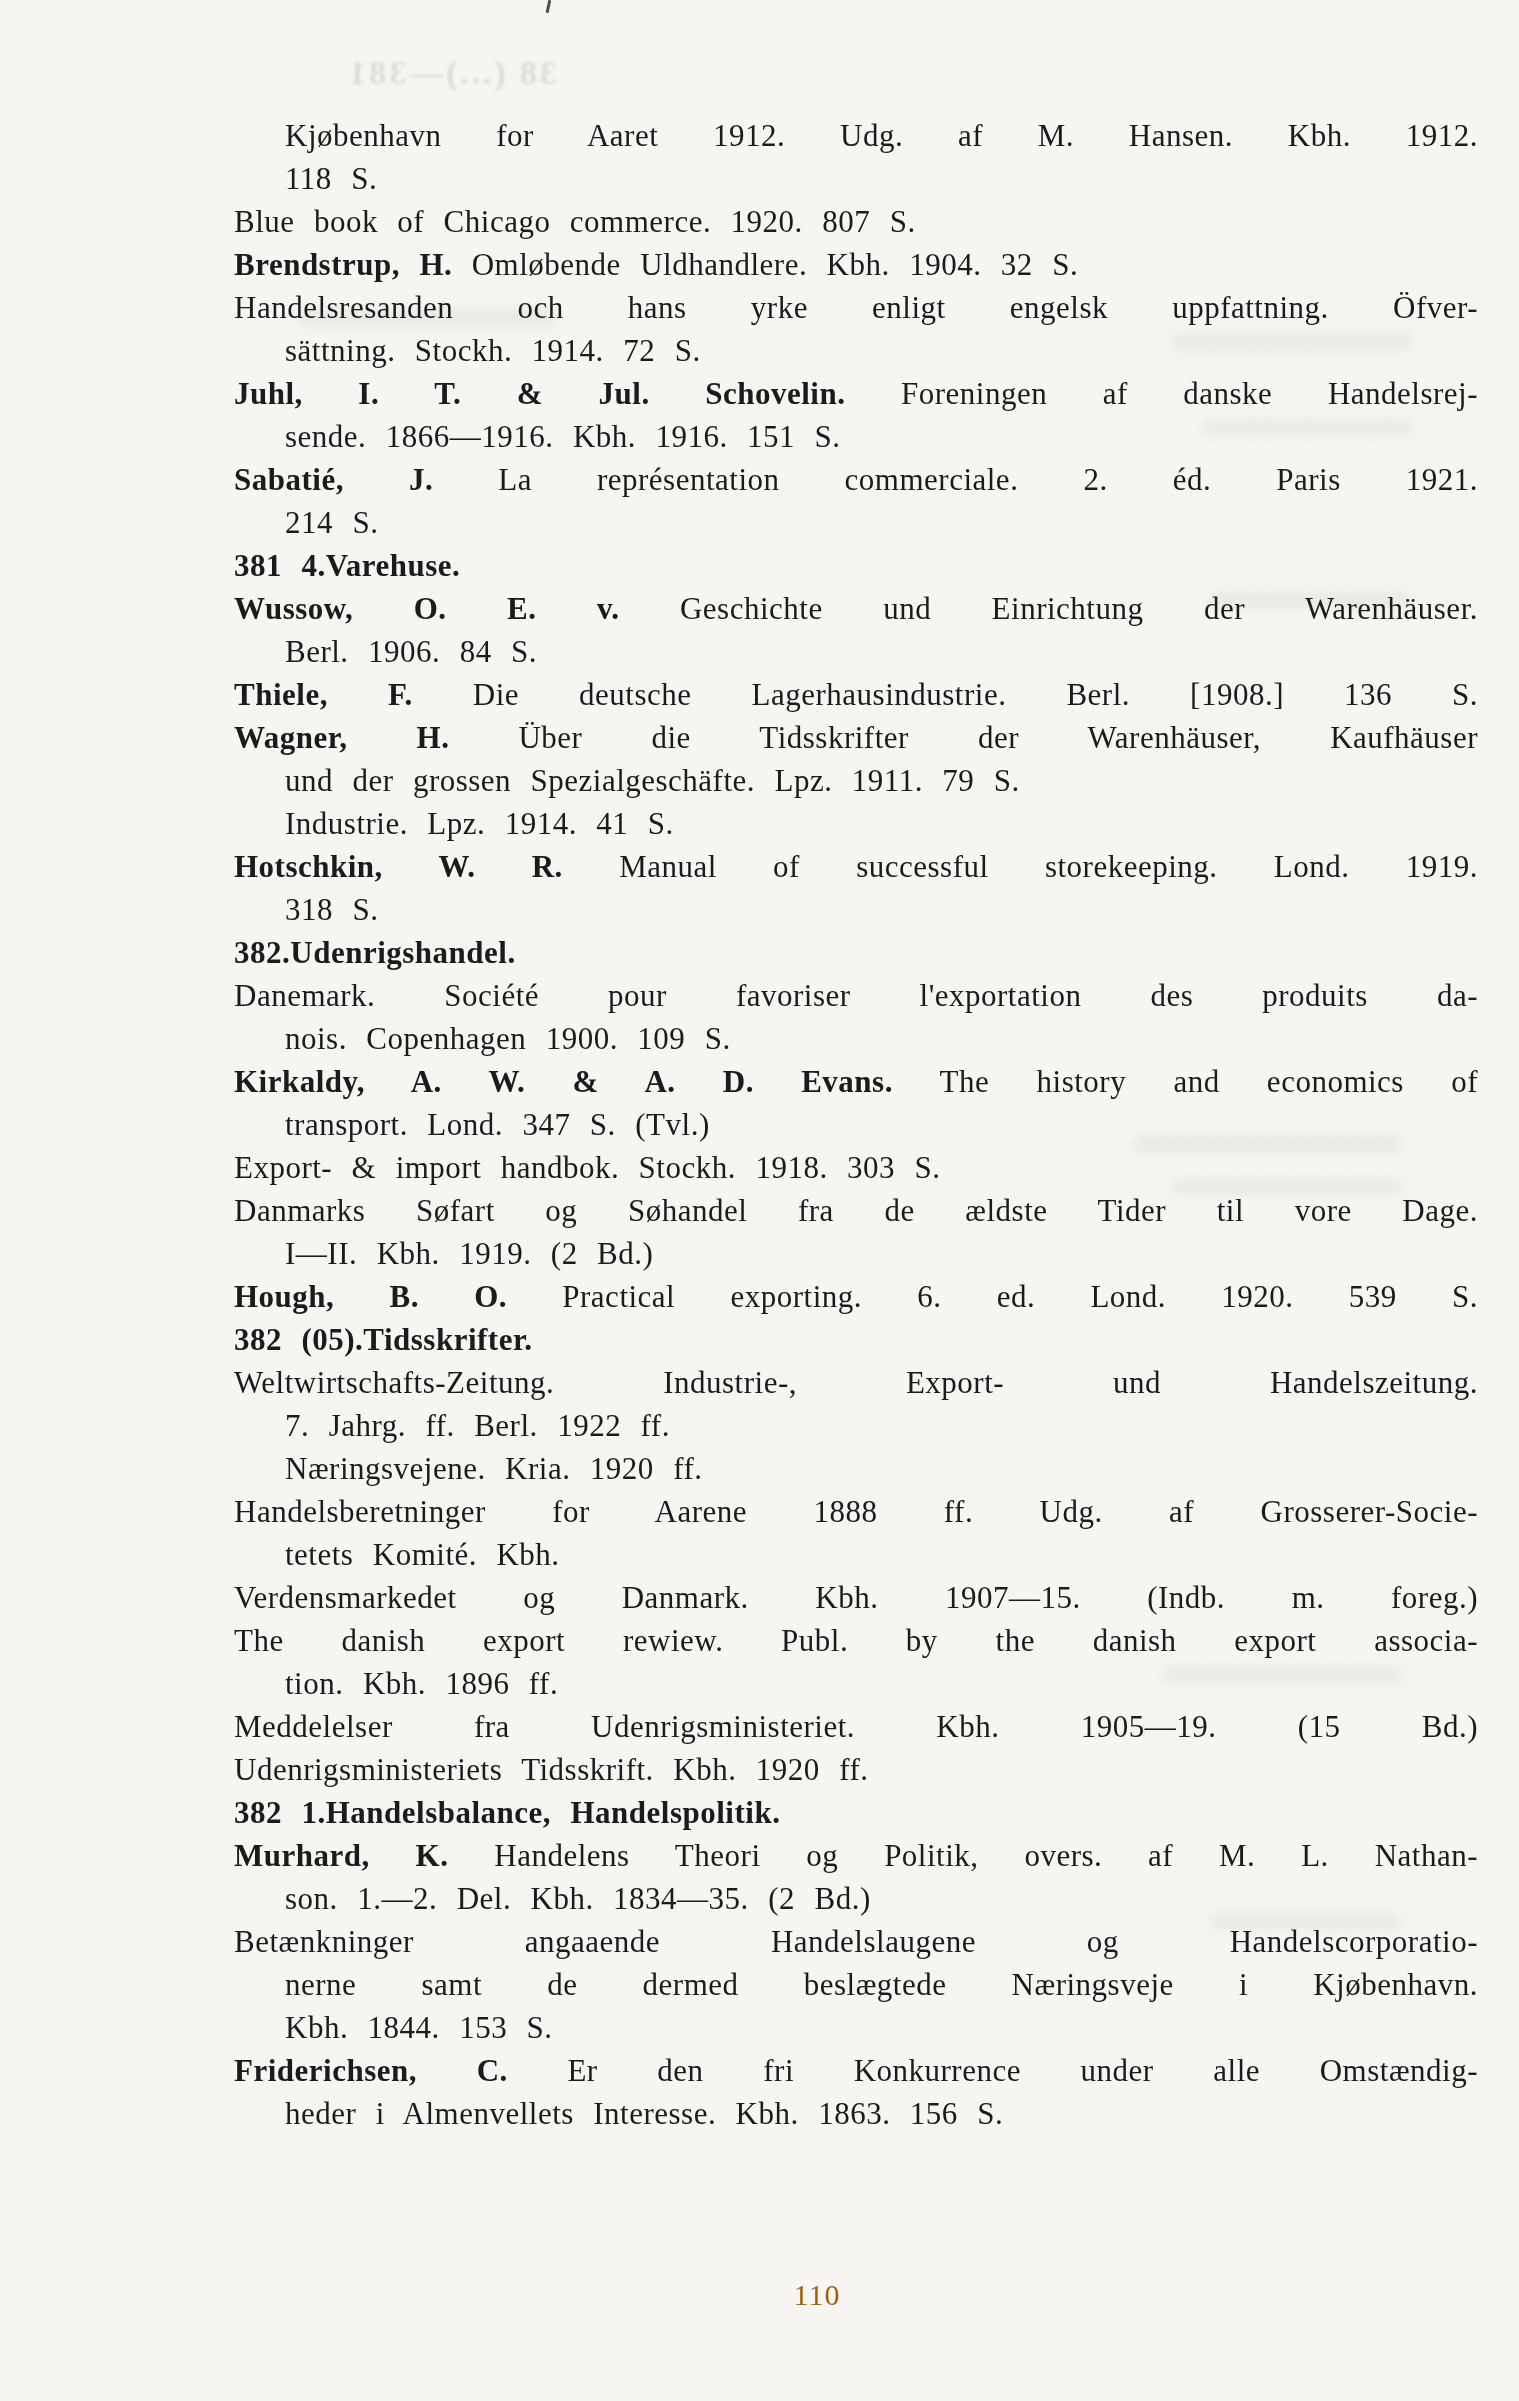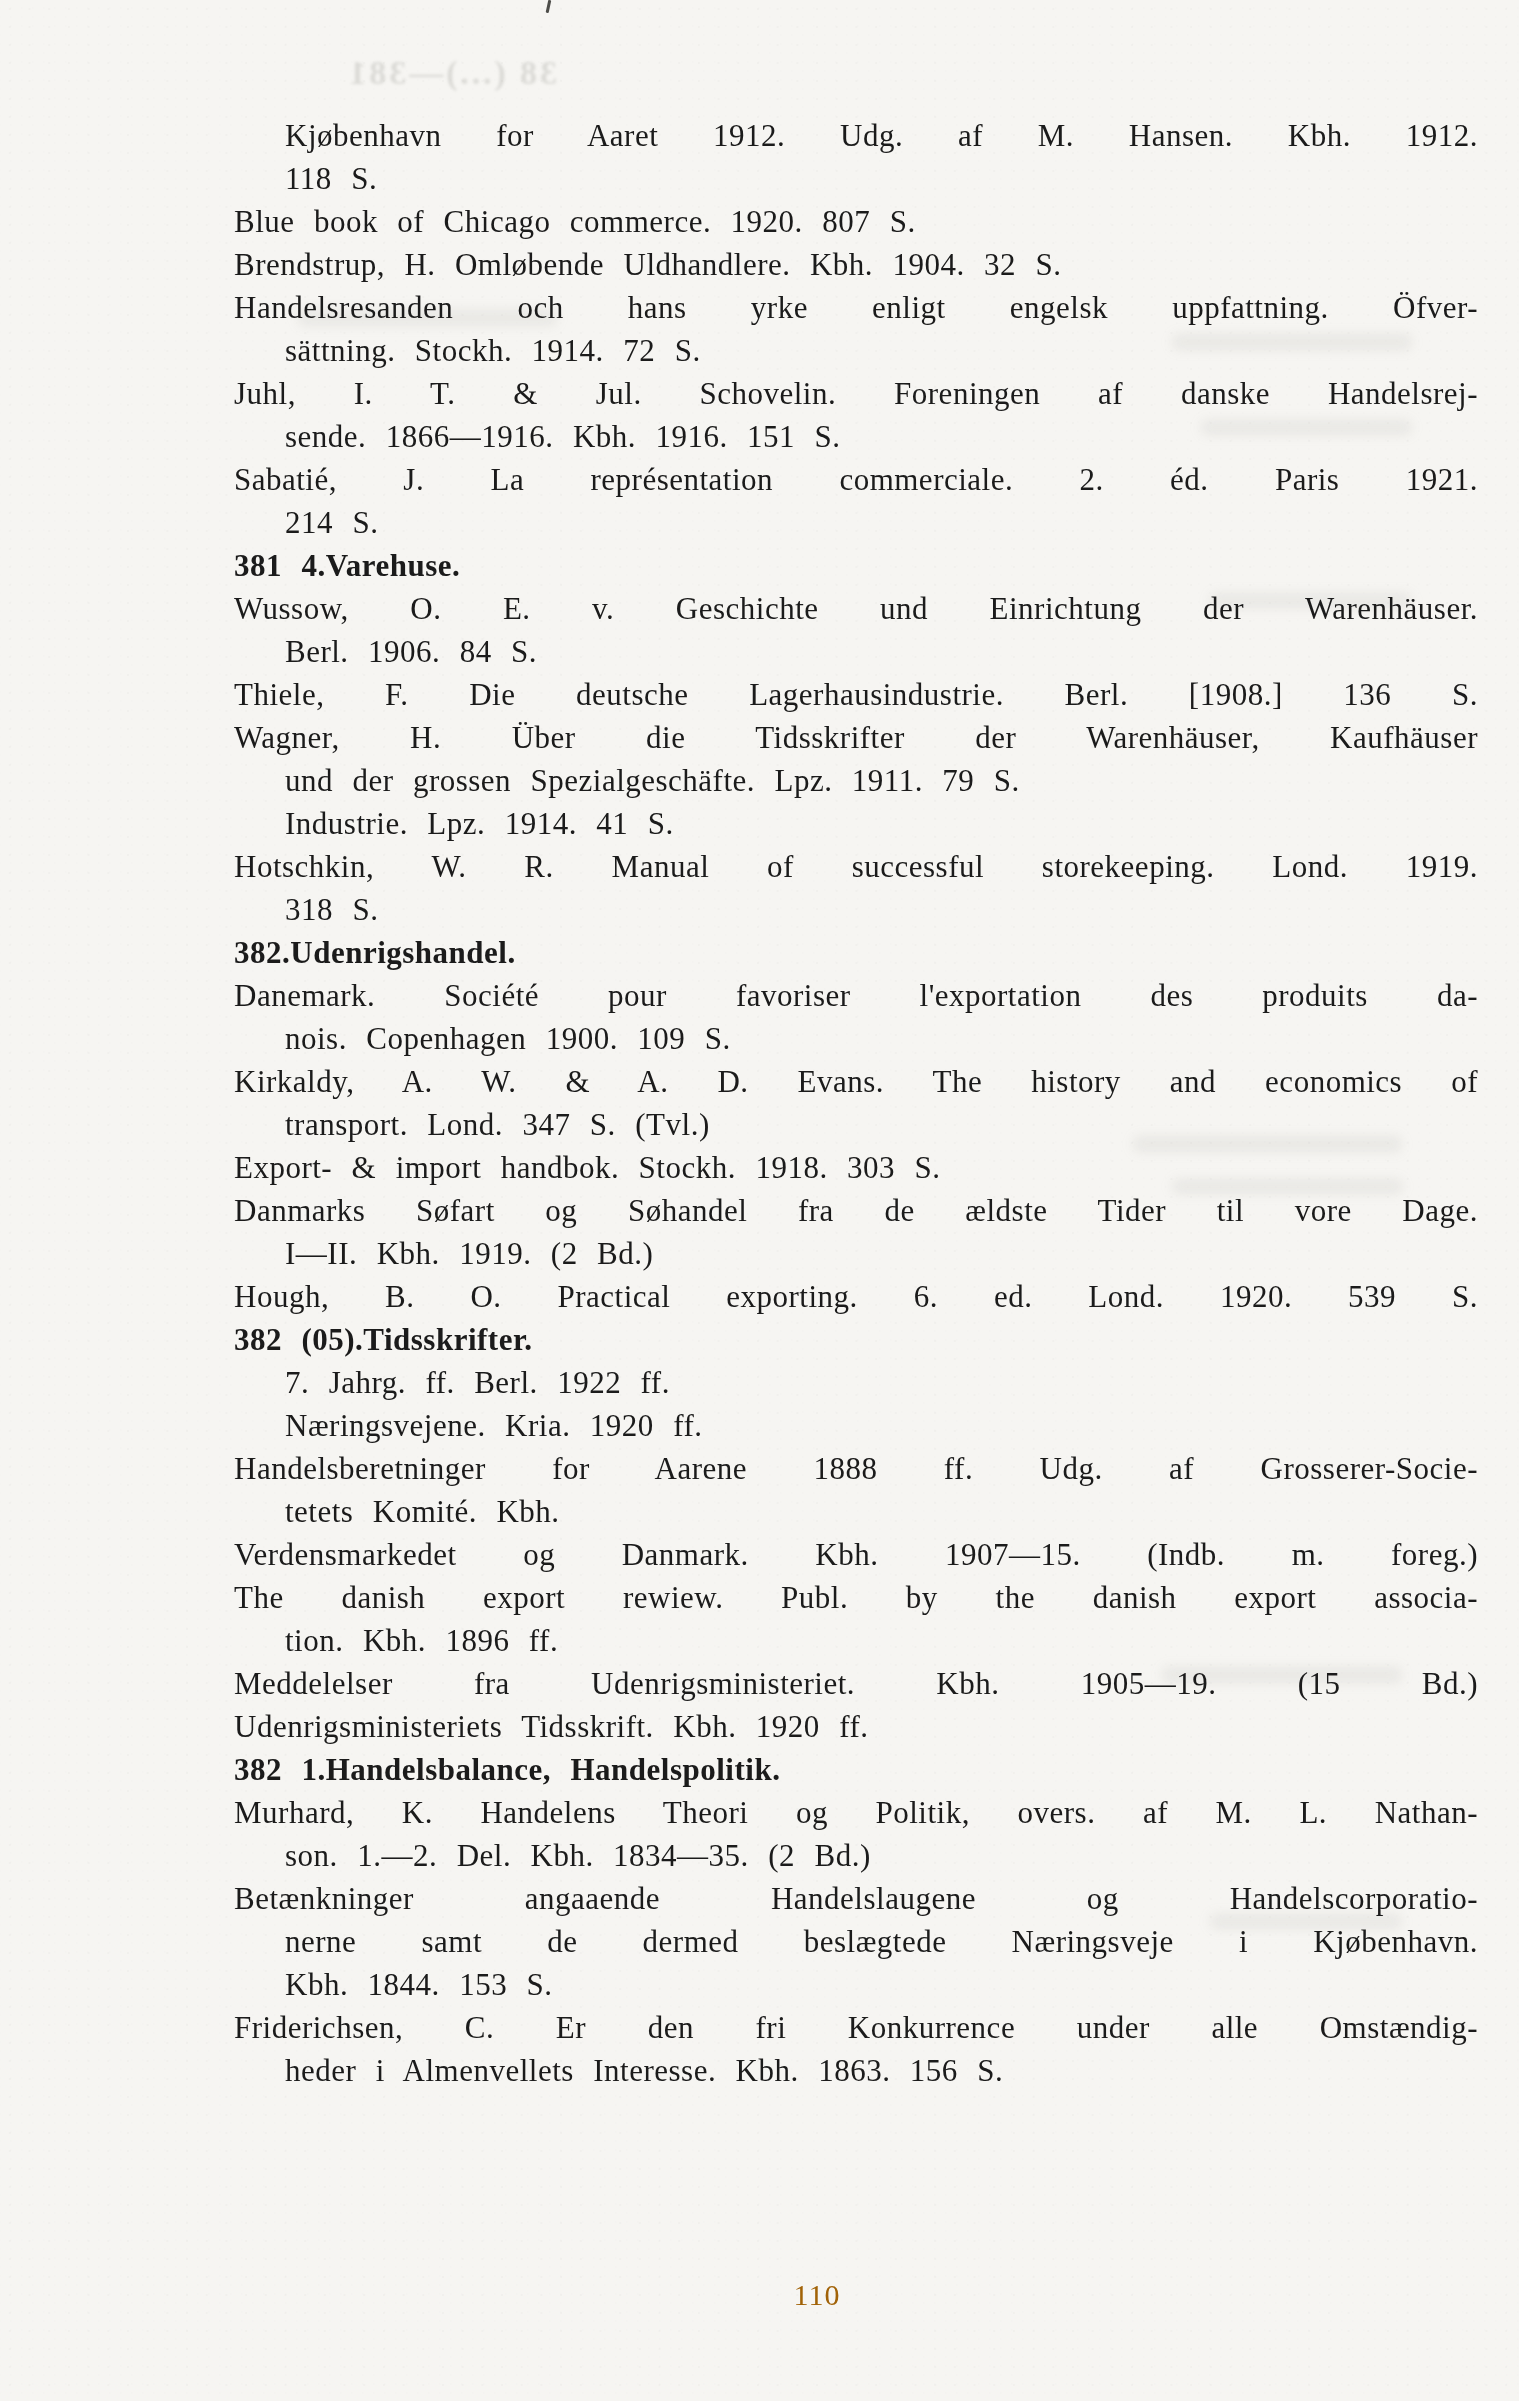--- a/index.html
+++ b/index.html
@@ -28,21 +28,21 @@
     width: 1244px;
     font-size: 31px;
     line-height: 43px;
     letter-spacing: 0.5px;
     color: #1b1b1b;
     margin-left: 39px;
   }
   .line { height: 43px; overflow: hidden; word-spacing: 0.36em; }
   .line.full { text-align: justify; text-align-last: justify; }
   .line.ind { padding-left: 51px; }
-  .seg.b { font-weight: normal; }
+  .seg.b { font-weight: bold; }
   .heading { display: flex; justify-content: flex-start; font-weight: bold; }
   .page-number {
     position: absolute;
     left: 195px; top: 2278px;
     width: 1244px;
     text-align: center;
     font-size: 30px;
     letter-spacing: 1px;
     color: #a16207;
   }
@@ -126,20 +126,21 @@
       <div class="line full"><span class="seg b">Kirkaldy, A. W. &amp; A. D. Evans.</span><span class="seg"> The history and economics of</span></div>
       <div class="line ind"><span class="seg">transport. Lond. 347 S. (Tvl.)</span></div>
       <div class="line"><span class="seg">Export- &amp; import handbok. Stockh. 1918. 303 S.</span></div>
       <div class="line full"><span class="seg">Danmarks Søfart og Søhandel fra de ældste Tider til vore Dage.</span></div>
       <div class="line ind"><span class="seg">I—II. Kbh. 1919. (2 Bd.)</span></div>
       <div class="line full"><span class="seg b">Hough, B. O.</span><span class="seg"> Practical exporting. 6. ed. Lond. 1920. 539 S.</span></div>
       <div class="line heading">
     <span class="hl">382 (05).</span>
     <span class="hr">Tidsskrifter.</span>
   </div>
+      <div class="line full"><span class="seg">Weltwirtschafts-Zeitung. Industrie-, Export- und Handelszeitung.</span></div>
       <div class="line ind"><span class="seg">7. Jahrg. ff. Berl. 1922 ff.</span></div>
       <div class="line ind"><span class="seg">Næringsvejene. Kria. 1920 ff.</span></div>
       <div class="line full"><span class="seg">Handelsberetninger for Aarene 1888 ff. Udg. af Grosserer-Socie-</span></div>
       <div class="line ind"><span class="seg">tetets Komité. Kbh.</span></div>
       <div class="line full"><span class="seg">Verdensmarkedet og Danmark. Kbh. 1907—15. (Indb. m. foreg.)</span></div>
       <div class="line full"><span class="seg">The danish export rewiew. Publ. by the danish export associa-</span></div>
       <div class="line ind"><span class="seg">tion. Kbh. 1896 ff.</span></div>
       <div class="line full"><span class="seg">Meddelelser fra Udenrigsministeriet. Kbh. 1905—19. (15 Bd.)</span></div>
       <div class="line"><span class="seg">Udenrigsministeriets Tidsskrift. Kbh. 1920 ff.</span></div>
       <div class="line heading">

